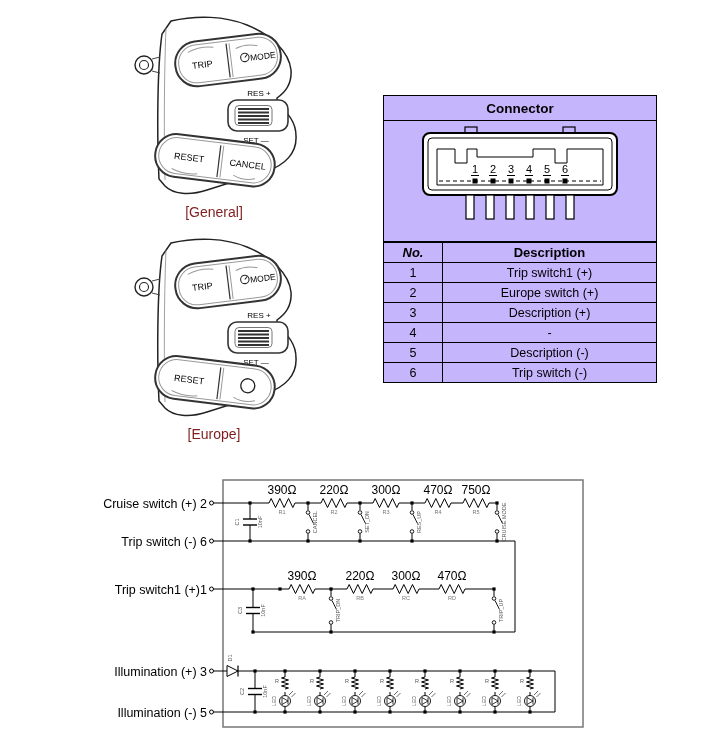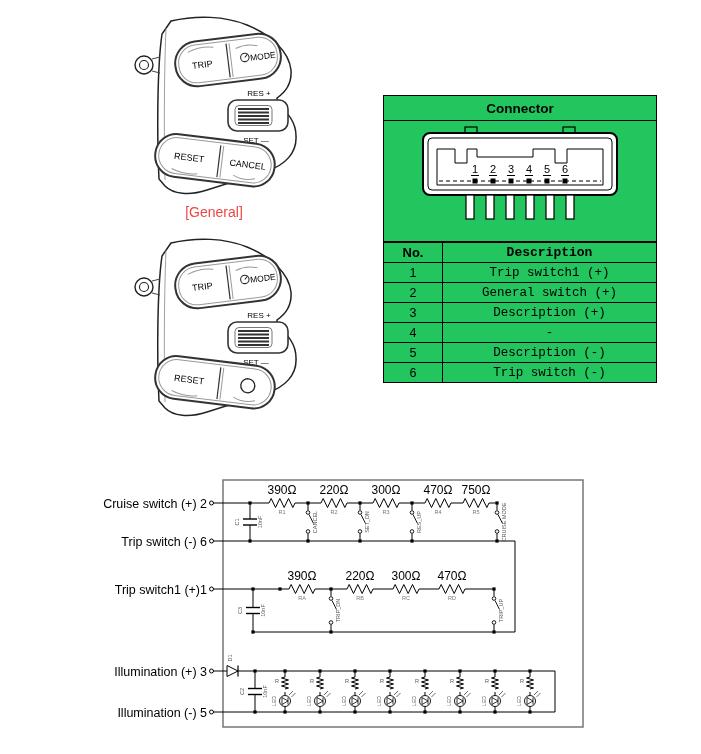--- a/index.html
+++ b/index.html
@@ -1,41 +1,41 @@
 <!DOCTYPE html>
 <html><head>
 <meta charset="utf-8">
 <style>
   html,body{margin:0;padding:0;}
   body{
     width:701px;height:754px;position:relative;background:#fff;
     font-family:"Liberation Sans", sans-serif;color:#000;overflow:hidden;
   }
   .figure{position:absolute;text-align:center;}
-  .figure .caption{font-size:14px;margin-top:0px;color:#ef4444;}
+  .figure .caption{font-size:14px;margin-top:0px;color:#7f1d1d;}
   #connector-panel{
     position:absolute;left:383px;top:95px;width:272px;
-    border:1px solid #000;background:#22c55e;
+    border:1px solid #000;background:#c4b5fd;
   }
   #connector-title{
     border-bottom:1px solid #000;text-align:center;font-weight:bold;
     font-size:13.5px;padding:5px 0 4px 0;
   }
   #connector-drawing{
     height:120px;display:flex;align-items:center;justify-content:center;
     border-bottom:1px solid #000;
   }
   #pin-table{width:100%;border-collapse:collapse;font-size:12.5px;table-layout:fixed;}
   #pin-table th,#pin-table td{
     border:1px solid #000;text-align:center;height:19px;padding:0;
   }
   #pin-table th{font-weight:bold;font-size:13px;}
-  #pin-table .no-col{width:58px;}
+  #pin-table .no-col{width:58px;font-style:italic;}
   #pin-table tr th:first-child, #pin-table tr td:first-child{border-left:none;}
-  #pin-table tr th:last-child, #pin-table tr td:last-child{border-right:none;font-family:Liberation Mono, monospace;}
+  #pin-table tr th:last-child, #pin-table tr td:last-child{border-right:none;}
   #pin-table tr:last-child td{border-bottom:none;}
   #circuit{position:absolute;left:95px;top:465px;}
   svg text{font-family:"Liberation Sans", sans-serif;}
 </style>
 </head>
 <body>
 
 <div class="figure" style="left:108px;top:8px;width:212px;">
   <svg id="svg-general" width="210" height="192" viewBox="0 0 210 192">
       <path d="M62,13 C88,7 116,8 138,17 C163,27 180,44 182,62 C183,75 177,84 168,90 L168,97 C179,104 187,115 187,128 C188,145 176,157 158,163 L98,182 C80,188 64,186 56,178 L50,171 C48,130 48,60 53,26 Z" fill="none" stroke="#222" stroke-width="1.5"></path>
@@ -110,20 +110,21 @@
         <rect x="46" y="131" width="120" height="43" rx="21" fill="#fff" stroke="#333" stroke-width="2"></rect>
         <rect x="49.5" y="134.5" width="113" height="36" rx="18" fill="none" stroke="#999" stroke-width="1"></rect>
         <line x1="110" y1="137" x2="110" y2="169" stroke="#333" stroke-width="1.2"></line>
         <line x1="113" y1="137" x2="113" y2="169" stroke="#999" stroke-width="1"></line>
         <path d="M64,166 q13,5 26,2" fill="none" stroke="#999" stroke-width="1"></path>
         <path d="M126,165 q11,5 22,1" fill="none" stroke="#999" stroke-width="1"></path>
         <text x="80" y="156" fill="#000" font-size="9" text-anchor="middle">RESET</text>
         <circle cx="139" cy="152" r="7" fill="none" stroke="#222" stroke-width="1.3"></circle>
       </g>
     </svg>
+  <div class="caption">[Europe]</div>
 </div>
 
 <div id="connector-panel">
   <div id="connector-title">Connector</div>
   <div id="connector-drawing">
     <svg id="svg-connector" width="210" height="116" viewBox="0 0 210 116">
         <rect x="50" y="4" width="12" height="7" fill="none" stroke="#000" stroke-width="1.2"></rect>
         <rect x="148" y="4" width="12" height="7" fill="none" stroke="#000" stroke-width="1.2"></rect>
         <rect x="8" y="10" width="194" height="62" rx="7" fill="#fff" stroke="#000" stroke-width="2"></rect>
         <rect x="13" y="15" width="184" height="52" rx="4" fill="none" stroke="#000" stroke-width="1"></rect>
@@ -162,21 +163,21 @@
         <th>Description</th>
       </tr>
     </thead>
     <tbody id="pin-table-body">
         <tr>
           <td>1</td>
           <td>Trip switch1 (+)</td>
         </tr>
         <tr>
           <td>2</td>
-          <td>General switch (+)</td>
+          <td>Europe switch (+)</td>
         </tr>
         <tr>
           <td>3</td>
           <td>Description (+)</td>
         </tr>
         <tr>
           <td>4</td>
           <td>-</td>
         </tr>
         <tr>

